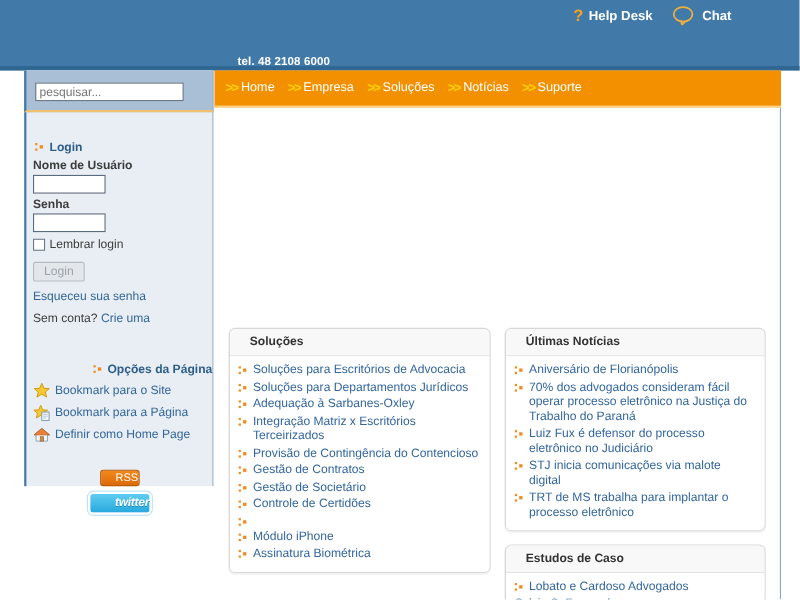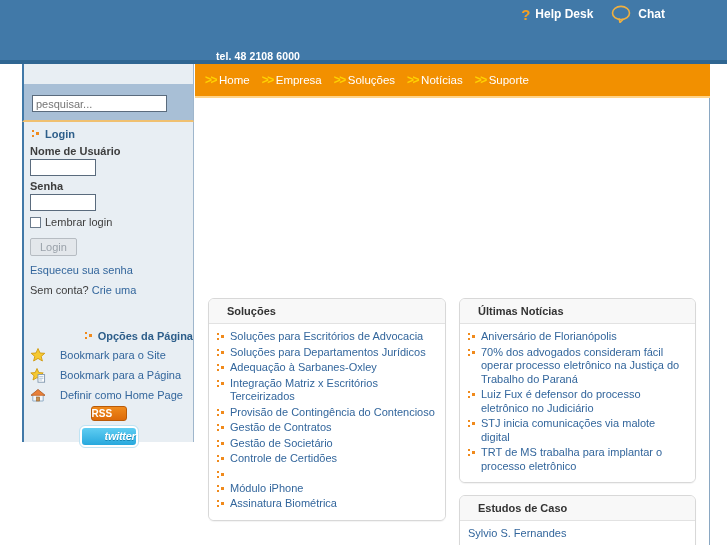--- a/index.html
+++ b/index.html
@@ -80,21 +80,20 @@
     border-right: 1px solid #9fb6cc;
   }
   .search-band {
     position: absolute;
     left: 22px; top: 64px;
     width: 172px; height: 38px;
     background: #a8bfd6;
     border-left: 2px solid #4179a8;
     border-right: 1px solid #9fb6cc;
     border-bottom: 2px solid #f0c070;
-    margin-top: 20px;
   }
   .search-input {
     position: absolute;
     left: 8px; top: 11px;
     width: 135px; height: 17px;
     background: #ffffff;
     border: 1px solid #5a6b7d;
     font-family: "Liberation Sans", sans-serif;
     font-size: 11px;
     color: #4c4c4c;
@@ -185,40 +184,40 @@
   .side-text {
     margin: 8px 0 0 6px;
     font-size: 11px;
     color: #3d3d3d;
   }
   .side-text a { color: #33669c; text-decoration: none; cursor: pointer; }
 
   .opt-row {
     display: flex;
     align-items: center;
-    gap: 14px;
+    gap: 4px;
     margin: 4px 0 0 6px;
     font-size: 11px;
     color: #33669c;
     text-decoration: none;
     cursor: pointer;
   }
   .opt-row .ico { flex: none; width: 16px; height: 16px; display: block; }
 
   .rss-badge {
     display: block;
-    margin: 3px auto 0 auto;
+    margin: 24px auto 0 auto;
     width: 36px;
-    text-align: left;
+    text-align: right;
     background: linear-gradient(#f08a1c, #dc6a09);
     border: 1px solid #b95a07;
     border-radius: 3px;
     color: #ffffff;
     font-size: 10px;
-    font-weight: bold;
+    font-weight: normal;
     line-height: 13px;
     cursor: pointer;
   }
   .twitter-badge {
     display: block;
     margin: 5px auto 0 auto;
     width: 58px; height: 21px;
     background: linear-gradient(#5fcdf2, #27a8dd);
     border: 2px solid #ffffff;
     outline: 1px solid #bfe3f3;
@@ -595,20 +594,28 @@
                 </li>
             </ul>
           </div>
         </div>
 
         <div class="panel">
           <div class="panel-head">Estudos de Caso</div>
           <div class="panel-body">
             <ul class="plist">
               <li>
+                  <span class="bullet">
+                    <i></i>
+                    <i></i>
+                    <i></i>
+                  </span>
+                  <a>Lobato e Cardoso Advogados</a>
+                </li>
+              <li>
                   <a>Sylvio S. Fernandes</a>
                 </li>
 
             </ul>
           </div>
         </div>
       </div>
 
     </div>
   </div>

